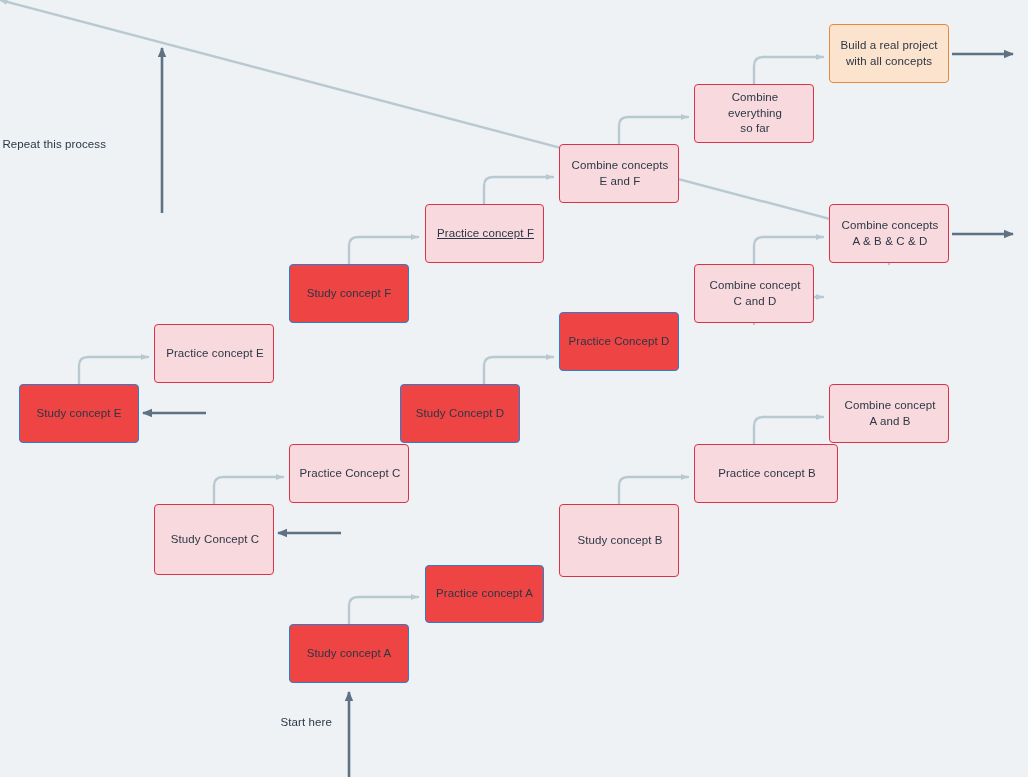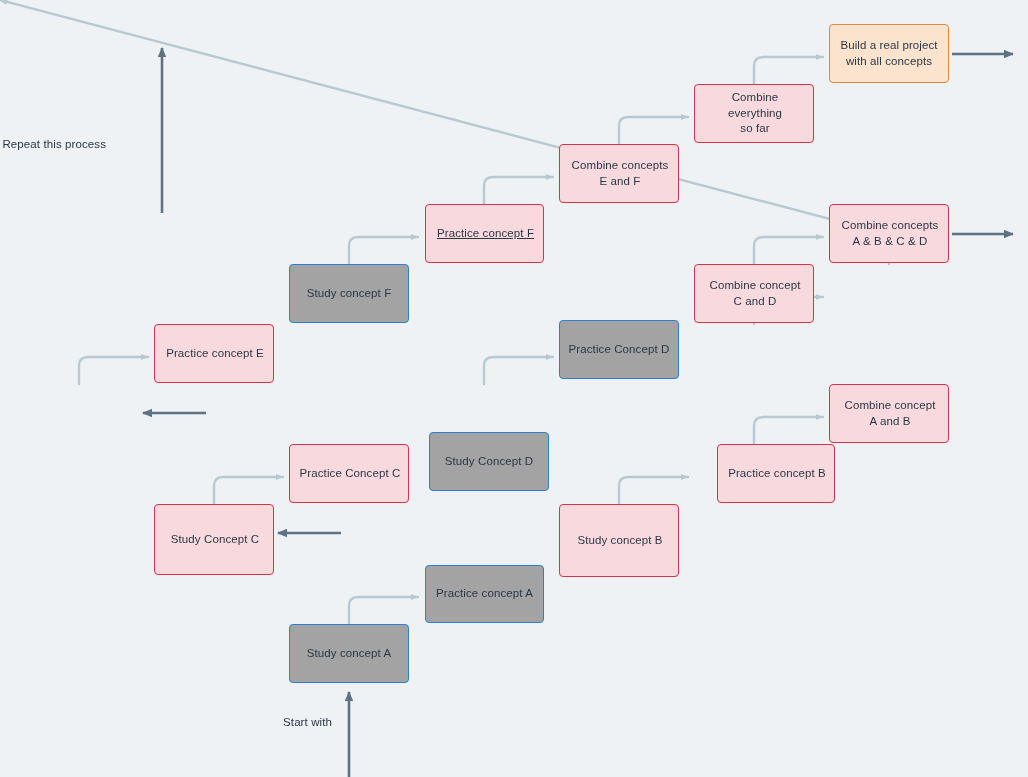--- a/index.html
+++ b/index.html
@@ -33,21 +33,21 @@
     justify-content: center;
     text-align: center;
     line-height: 1.35;
     font-size: 11.5px;
     color: #2b3745;
     letter-spacing: 0.1px;
     padding: 2px 6px;
     z-index: 2;
   }
   .node-blue {
-    background: #a3a3a3;
+    background: #ef4444;
     border: 1.6px solid #2a7fd4;
   }
   .node-pink {
     background: #f8dade;
     border: 1.6px solid #d8334a;
     padding-left: 8px;
   }
   .node-orange {
     background: #fce3cd;
     border: 1.6px solid #e8883a;
@@ -130,55 +130,58 @@
   </div>
 
   <div class="node node-blue" style="left:425px; top:565px; width:119px; height:58px;">
     <span class="node-label">Practice concept A</span>
   </div>
 
   <div class="node node-pink" style="left:559px; top:504px; width:120px; height:73px;">
     <span class="node-label">Study concept B</span>
   </div>
 
-  <div class="node node-pink" style="left:694px; top:444px; width:118px; height:59px;margin-left:23px;">
+  <div class="node node-pink" style="left:694px; top:444px; width:144px; height:59px;">
     <span class="node-label">Practice concept B</span>
   </div>
 
   <div class="node node-pink" style="left:829px; top:384px; width:120px; height:59px;">
     <span class="node-label">Combine concept
 A and B</span>
   </div>
 
   <div class="node node-pink" style="left:154px; top:504px; width:120px; height:71px;">
     <span class="node-label">Study Concept C</span>
   </div>
 
   <div class="node node-pink" style="left:289px; top:444px; width:120px; height:59px;">
     <span class="node-label">Practice Concept C</span>
   </div>
 
-  <div class="node node-blue" style="left:429px; top:384px; width:120px; height:59px;margin-top:48px;">
+  <div class="node node-blue" style="left:400px; top:384px; width:120px; height:59px;">
     <span class="node-label">Study Concept D</span>
   </div>
 
-  <div class="node node-blue" style="left:559px; top:320px; width:120px; height:59px;">
+  <div class="node node-blue" style="left:559px; top:312px; width:120px; height:59px;">
     <span class="node-label">Practice Concept D</span>
   </div>
 
   <div class="node node-pink" style="left:694px; top:264px; width:120px; height:59px;">
     <span class="node-label">Combine concept
 C and D</span>
   </div>
 
   <div class="node node-pink" style="left:829px; top:204px; width:120px; height:59px;">
     <span class="node-label">Combine concepts
 A &amp; B &amp; C &amp; D</span>
   </div>
 
+  <div class="node node-blue" style="left:19px; top:384px; width:120px; height:59px;">
+    <span class="node-label">Study concept E</span>
+  </div>
 
   <div class="node node-pink" style="left:154px; top:324px; width:120px; height:59px;">
     <span class="node-label">Practice concept E</span>
   </div>
 
   <div class="node node-blue" style="left:289px; top:264px; width:120px; height:59px;">
     <span class="node-label">Study concept F</span>
   </div>
 
   <div class="node node-pink" style="left:425px; top:204px; width:119px; height:59px;text-decoration:underline;">
@@ -198,16 +201,16 @@
   <div class="node node-orange" style="left:829px; top:24px; width:120px; height:59px;">
     <span class="node-label">Build a real project
 with all concepts</span>
   </div>
 
   <div class="anno" style="left:114px; top:138px; transform:translateX(-100%); padding-right:8px;">
     <span>Repeat this process</span>
   </div>
 
   <div class="anno" style="left:340px; top:716px; transform:translateX(-100%); padding-right:8px;">
-    <span>Start with</span>
+    <span>Start here</span>
   </div>
 
 </div>
 
 </body></html>

